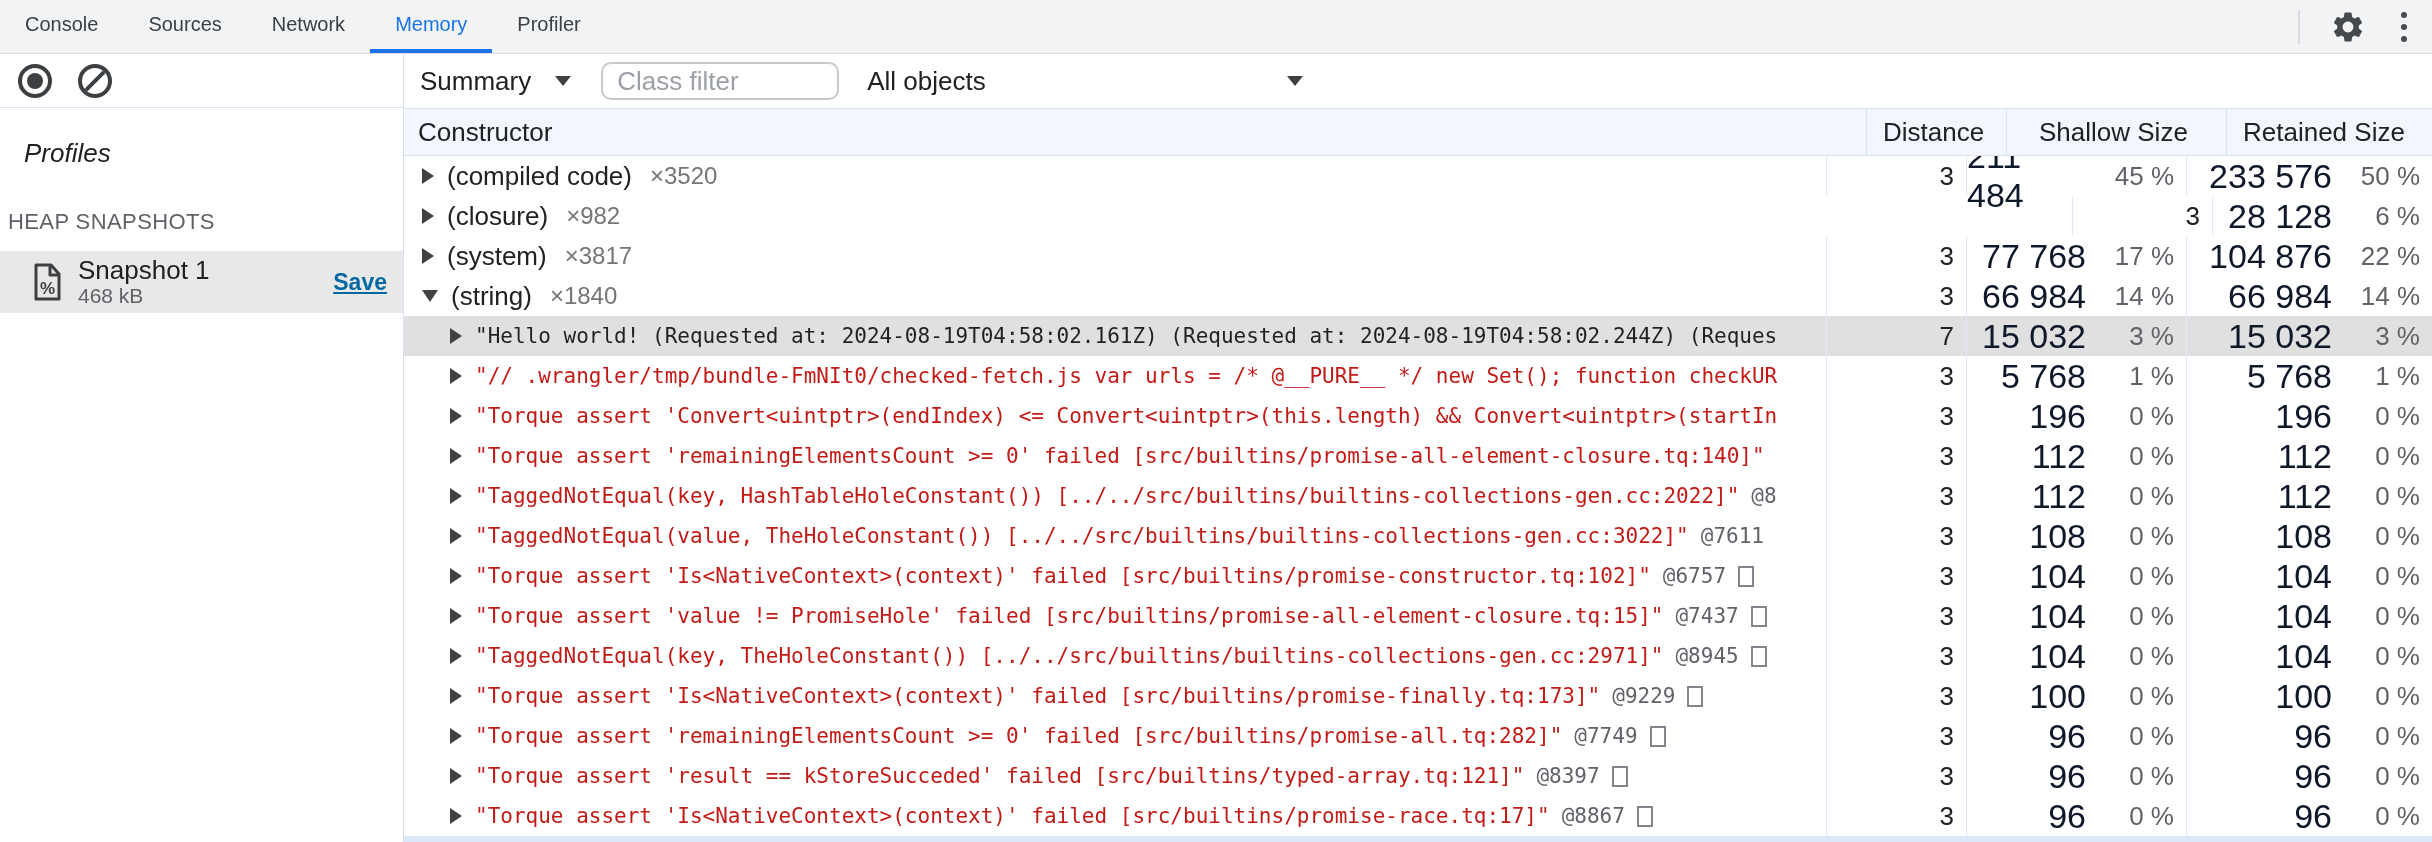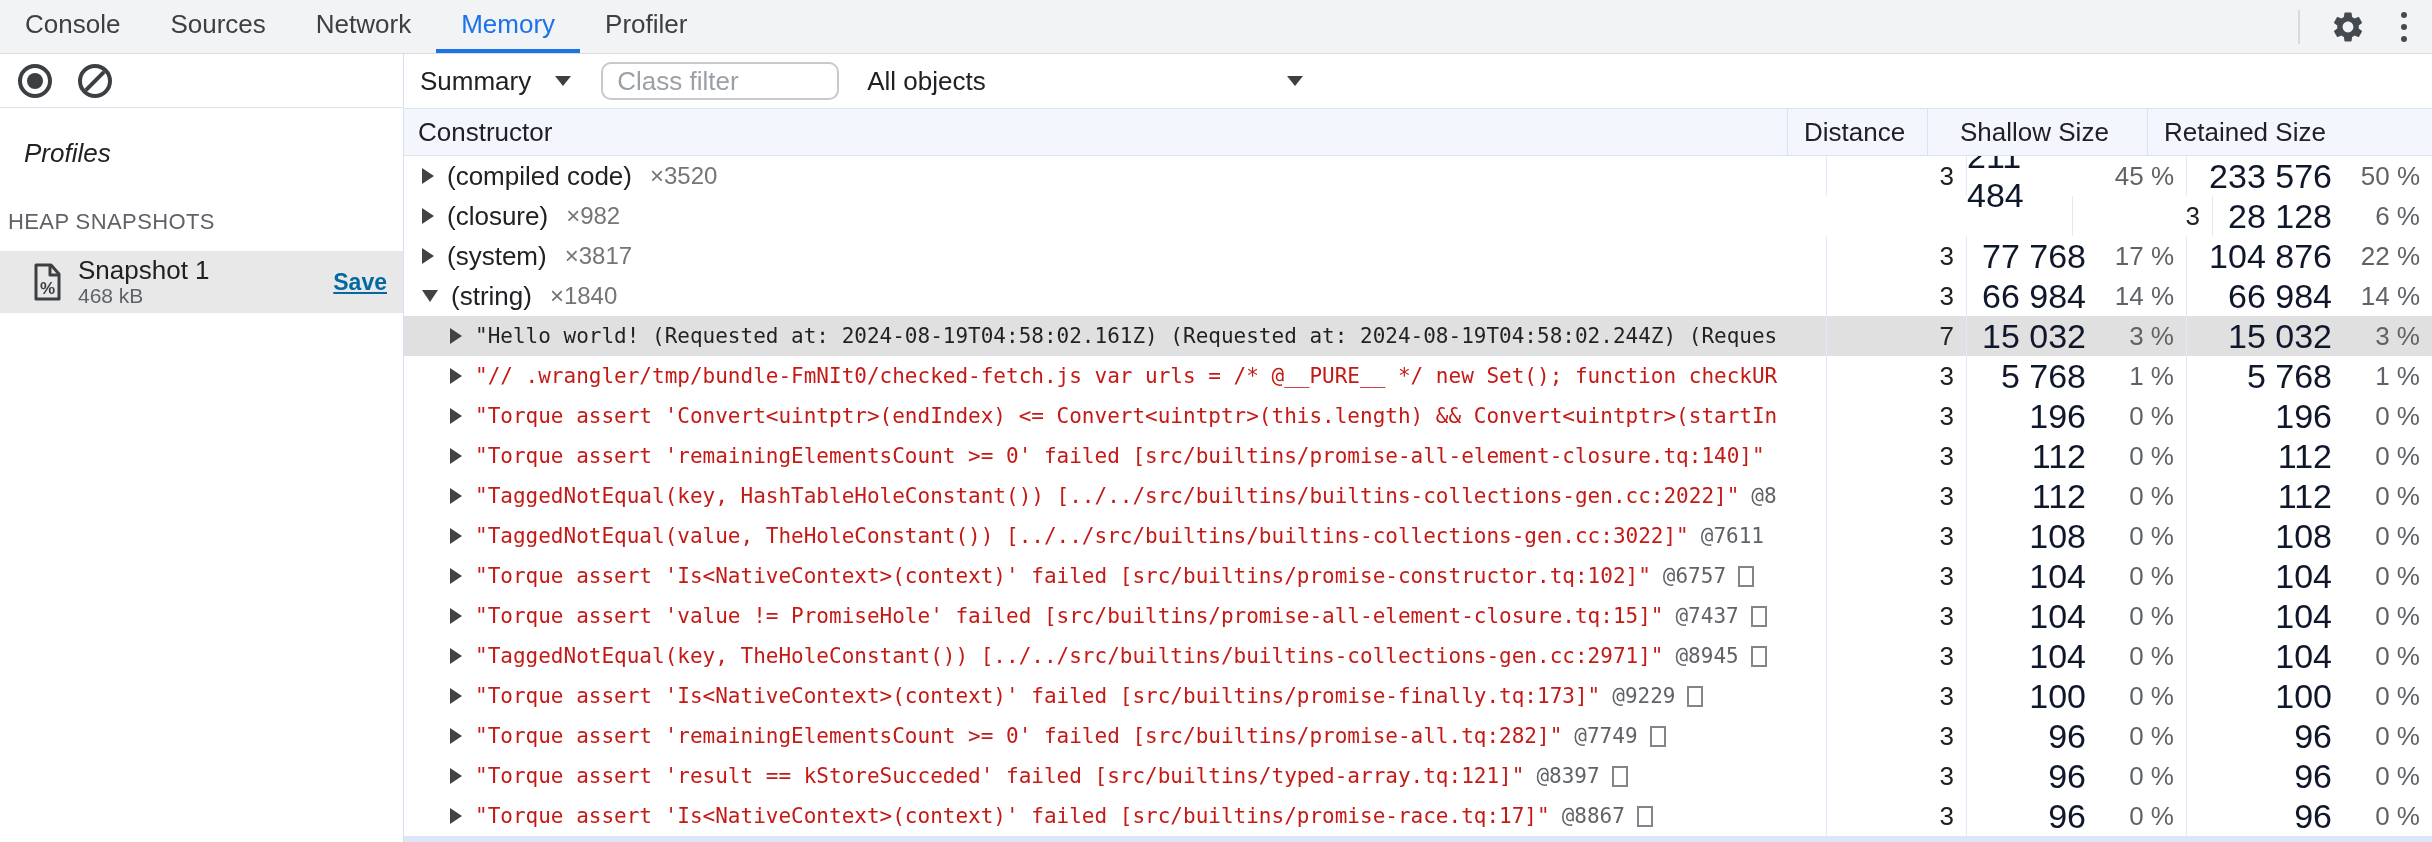--- a/index.html
+++ b/index.html
@@ -2,21 +2,21 @@
 <html><head>
 <meta charset="utf-8">
 <style>
   * { box-sizing: border-box; margin: 0; padding: 0; }
   html, body { width: 2432px; height: 842px; overflow: hidden; background: #fff;
     font-family: "Liberation Sans", sans-serif; color: #202124; }
 
   
   .tabbar { height: 54px; background: #f1f3f4; border-bottom: 1px solid #dadce0;
     display: flex; align-items: stretch; }
-  .tab { display: flex; align-items: center; padding: 0 25px; font-size: 26px;
+  .tab { display: flex; align-items: center; padding: 0 25px; font-size: 20px;
     color: #3c4043; border-bottom: 4px solid transparent; cursor: default; }
   .tab.active { color: #1a73e8; border-bottom-color: #1a73e8; }
   .tabbar-spacer { flex: 1; }
   .tabbar-divider { width: 2px; height: 34px; background: #d8dadd; align-self: center; margin-right: 20px; }
   .iconbtn { display: flex; align-items: center; justify-content: center;
     width: 56px; height: 100%; }
   .gear-svg { width: 36px; height: 36px; fill: #454a4f; }
   .kebab { display: flex; flex-direction: column; gap: 6px; align-items: center; }
   .kebab i { width: 6px; height: 6px; border-radius: 50%; background: #454a4f; display: block; }
 
@@ -56,21 +56,21 @@
   .filter-input::placeholder { color: #9aa0a6; }
   .objects-select { margin-left: 28px; width: 436px; justify-content: space-between; }
 
   
   .grid-header { height: 48px; background: #f3f6fc; border-top: 1px solid #d9e3f2;
     border-bottom: 1px solid #d9e3f2; display: flex; font-size: 26px; color: #202124; flex: none; justify-content: space-between; }
   .hc { display: flex; align-items: center; }
   .col-ctor { flex: 1; min-width: 0; padding-left: 14px; }
   .col-dist { width: 140px; flex: none; border-left: 1px solid #d9e3f2; padding-left: 16px; }
   .col-shal { width: 220px; flex: none; border-left: 1px solid #d9e3f2; padding-left: 32px; }
-  .col-ret  { width: 285px; flex: none; border-left: 1px solid #d9e3f2; padding-left: 16px; }
+  .col-ret  { width: 206px; flex: none; border-left: 1px solid #d9e3f2; padding-left: 16px; }
 
   .grid-body { flex: 1; overflow: hidden; }
   .row { height: 40px; display: flex; align-items: stretch; }
   .row.selected { background: #e0e0e0; }
   .cell { display: flex; align-items: center; }
   .cell-ctor { flex: 1; min-width: 0; overflow: hidden; white-space: nowrap; }
   .cell-dist { width: 140px; flex: none; border-left: 1px solid #dfe9f7; justify-content: flex-end;
     padding-right: 12px; font-size: 26px; }
   .cell-num { flex: none; border-left: 1px solid #dfe9f7; justify-content: flex-end; padding-right: 12px; }
   .cell-shal { width: 220px; }

